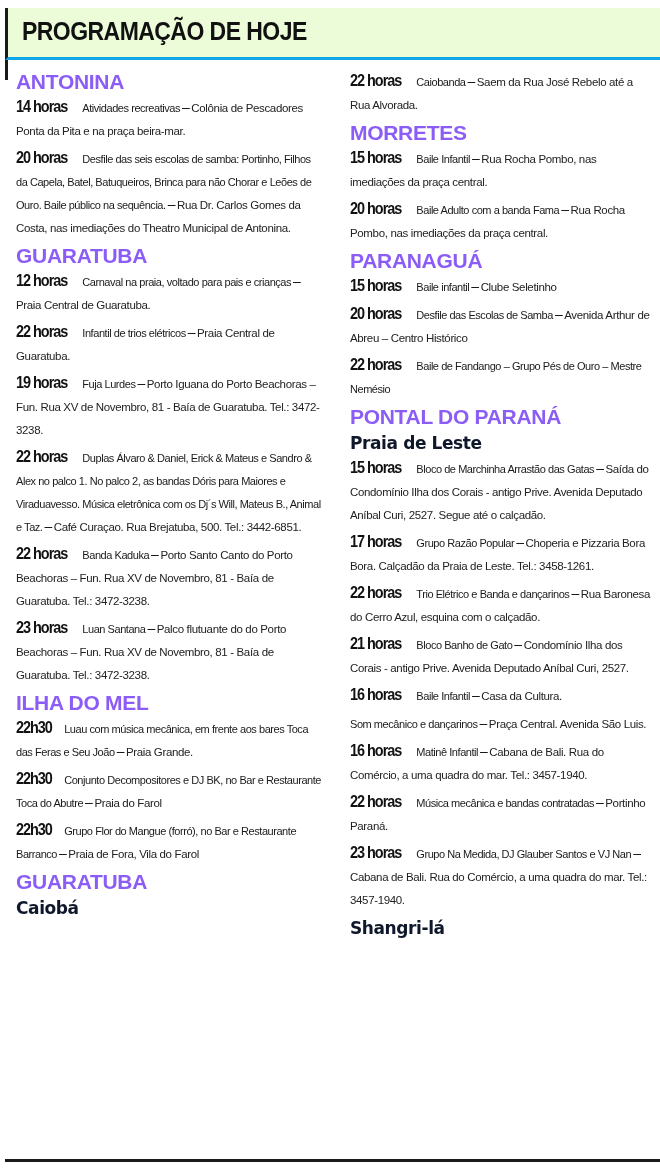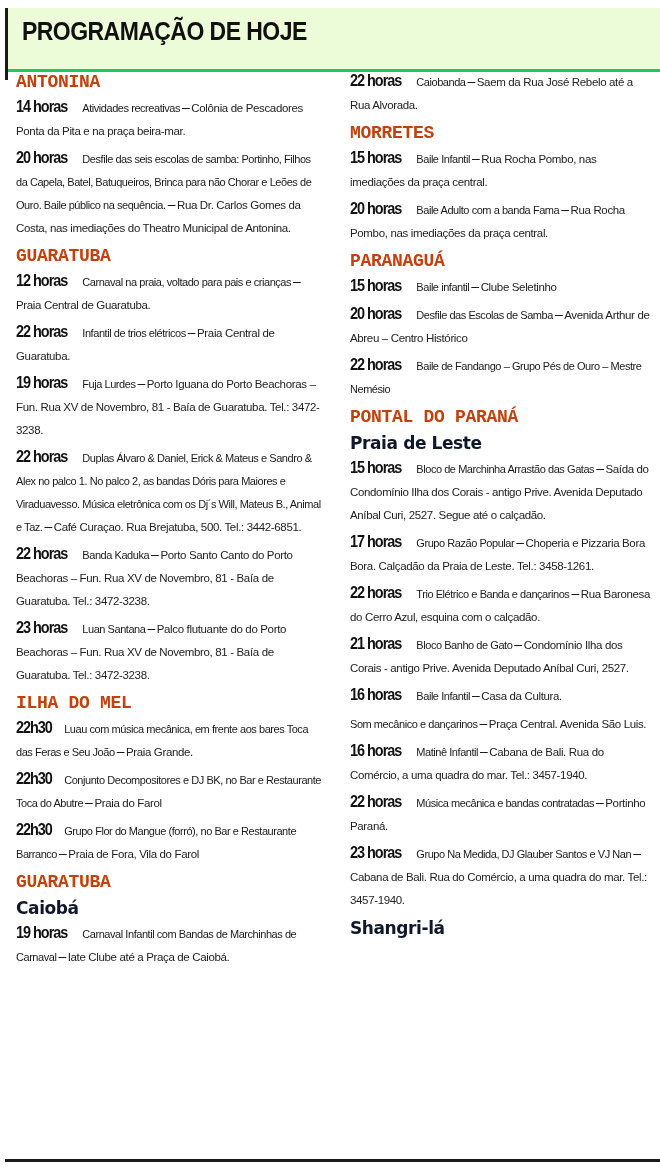--- a/index.html
+++ b/index.html
@@ -1,43 +1,43 @@
 <!DOCTYPE html>
 <html><head>
   <meta charset="utf-8">
   <style>
     html, body { margin: 0; padding: 0; background: #ffffff; }
     body {
       width: 660px; height: 1169px; position: relative; overflow: hidden;
       font-family: "Liberation Sans", sans-serif; color: #1a1a1a;
     }
     .header {
-      position: absolute; left: 5px; top: 8px; width: 655px; height: 64px;
+      position: absolute; left: 5px; top: 8px; width: 655px; height: 52px;
       background: #ecfcd8;
       border-left: 3px solid #1a1a1a;
-      border-bottom: 3px solid #22c55e;
+      border-bottom: 3px solid #0ea5e9;
       box-sizing: border-box;
     }
     .header-left-ext {
       position: absolute; left: 5px; top: 60px; width: 3px; height: 20px; background: #1a1a1a;
     }
     .header-title {
       position: absolute; left: 14px; top: 9px;
       font-family: "Liberation Sans", sans-serif; font-weight: bold;
       font-size: 25px; letter-spacing: -0.6px; color: #111111;
       transform: scaleX(0.92); transform-origin: left center;
     }
     .col {
       position: absolute; top: 70px;
     }
     .col-left { left: 16px; width: 306px; }
     .col-right { left: 350px; width: 302px; }
     .city {
-      font-family: Liberation Mono, monospace; font-weight: bold;
-      font-size: 18px; color: #c2410c; letter-spacing: -0.3px;
+      font-family: Liberation Sans, sans-serif; font-weight: bold;
+      font-size: 21px; color: #8b5cf6; letter-spacing: -0.3px;
       line-height: 24px; margin: 0 0 2px 0;
     }
     .sub {
       font-family: "DejaVu Sans", sans-serif; font-weight: bold;
       font-size: 17px; color: #0f172a; letter-spacing: -0.4px;
       line-height: 24px; margin: 0 0 2px 0;
     }
     .event { margin: 0 0 5px 0; }
     .event .line {
       font-family: "Liberation Sans", sans-serif;
@@ -110,23 +110,20 @@
       <div class="line"><span class="time">22h30</span><span class="title">Conjunto Decompositores e DJ BK, no Bar e Restaurante Toca do Abutre</span><span class="dash">–</span><span class="place">Praia do Farol</span></div>
     </div>
     <div class="event">
       <div class="line"><span class="time">22h30</span><span class="title">Grupo Flor do Mangue (forró), no Bar e Restaurante Barranco</span><span class="dash">–</span><span class="place">Praia de Fora, Vila do Farol</span></div>
     </div>
   </section>
 
   <section>
     <div class="city">GUARATUBA</div>
     <div class="sub">Caiobá</div>
-    <div class="event">
-      <div class="line"><span class="time">19 horas</span><span class="title">Carnaval Infantil com Bandas de Marchinhas de Carnaval</span><span class="dash">–</span><span class="place">Iate Clube até a Praça de Caiobá.</span></div>
-    </div>
   </section>
 </div>
 
 <div class="col col-right">
 
   <section>
     <div class="event">
       <div class="line"><span class="time">22 horas</span><span class="title">Caiobanda</span><span class="dash">–</span><span class="place">Saem da Rua José Rebelo até a Rua Alvorada.</span></div>
     </div>
   </section>

